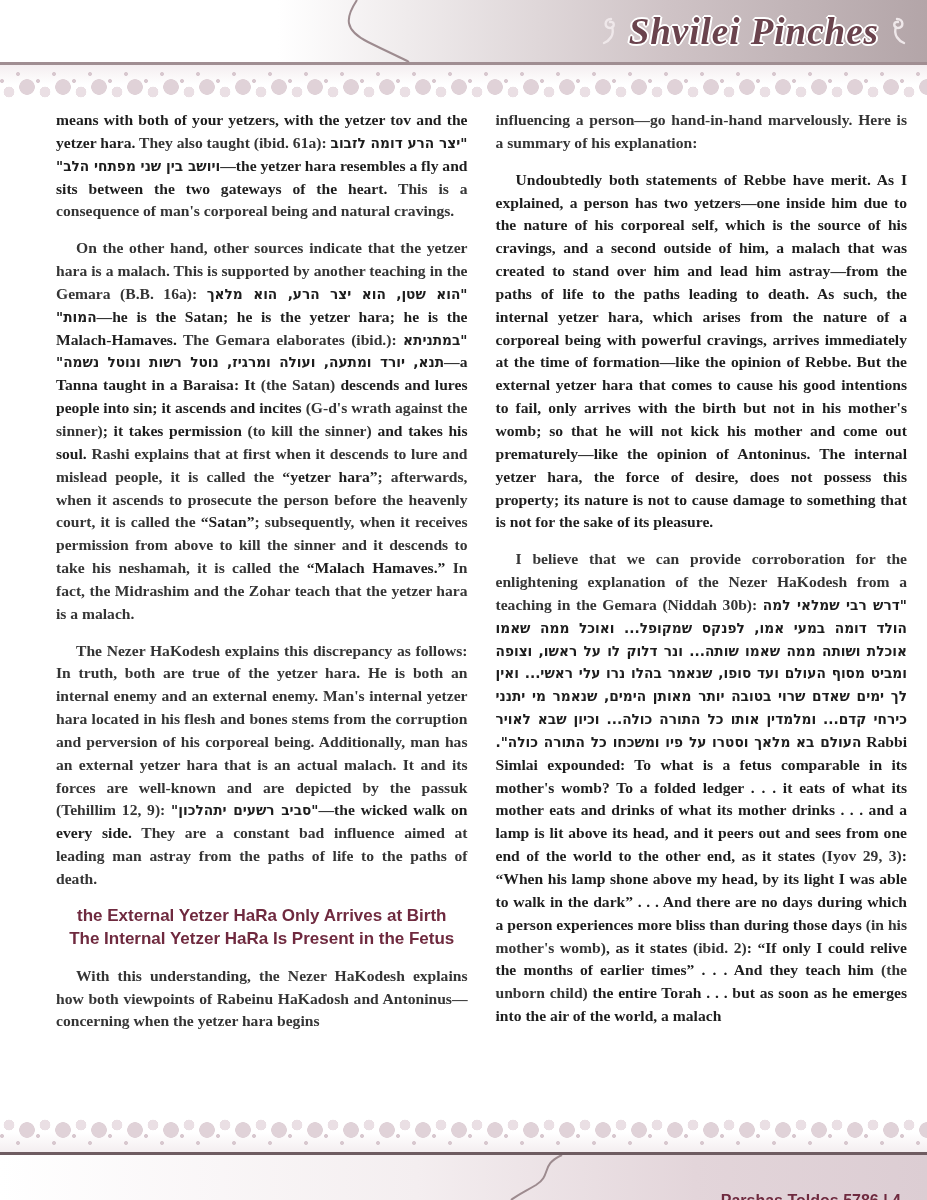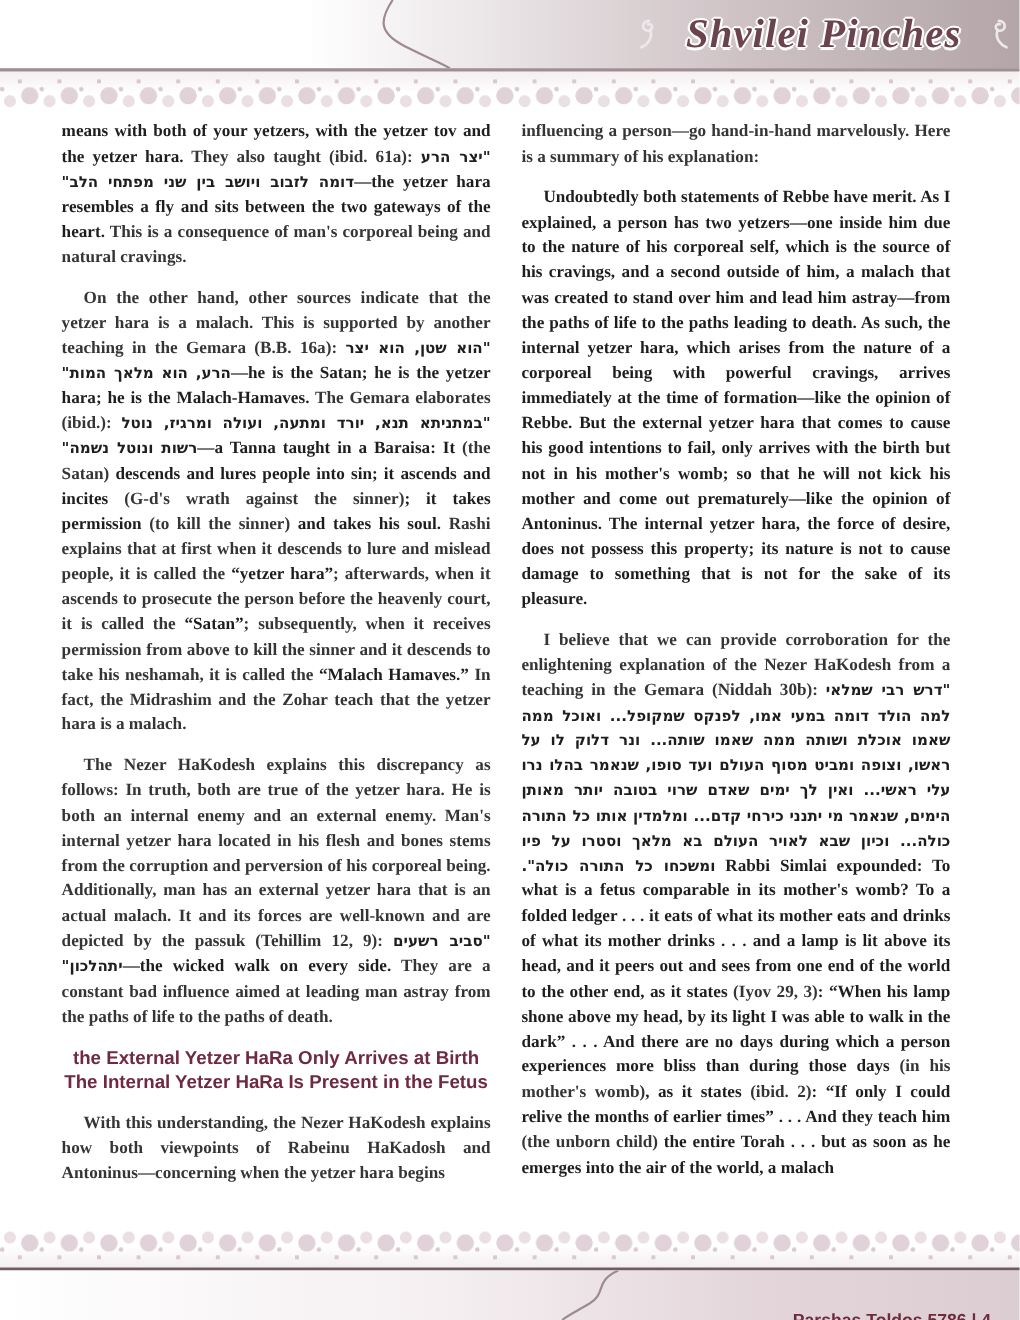--- a/index.html
+++ b/index.html
@@ -10,22 +10,22 @@
     position:relative;
     overflow:hidden;
   }
   
   .header{
     position:relative;height:62px;
     background:linear-gradient(to right,#ffffff 0%,#ffffff 30%,#cfc3c6 72%,#b3a5a8 100%);
     border-bottom:3px solid #a08e92;
   }
   .header-title-wrap{
-    position:absolute;right:7px;top:4px;height:54px;
-    display:flex;align-items:center;gap:24px;
+    position:absolute;right:18px;top:4px;height:54px;
+    display:flex;align-items:center;gap:8px;
   }
   .header-title{
     font-family:"Liberation Serif", serif;
     font-style:italic;font-weight:bold;
     font-size:37px;letter-spacing:1px;
     color:#6a434d;
     text-shadow:
       -2px 0 0 #fff, 2px 0 0 #fff, 0 -2px 0 #fff, 0 2px 0 #fff,
       -1px -1px 0 #fff, 1px 1px 0 #fff, -1px 1px 0 #fff, 1px -1px 0 #fff;
   }
@@ -41,21 +41,21 @@
       radial-gradient(7px 7px at 27px 22px, #fdfbfc 55%, rgba(0,0,0,0) 60%),
       radial-gradient(2.2px 2.2px at 18px 9px, #d8c8cf 85%, rgba(0,0,0,0) 100%),
       radial-gradient(2.2px 2.2px at 2px 16px, #d8c8cf 85%, rgba(0,0,0,0) 100%),
       linear-gradient(to bottom,#f4eef0 0%,#ffffff 55%);
     background-size:36px 36px,36px 36px,36px 36px,36px 36px,36px 36px,100% 100%;
   }
   .lace.flip{transform:scaleY(-1);}
   
   .content{
     position:absolute;top:101px;left:0;right:0;bottom:85px;
-    padding:8px 63px 0 56px;
+    padding:8px 20px 0 56px;
     display:flex;gap:28px;
     overflow:hidden;
   }
   .col{flex:1;min-width:0;}
   .par{
     margin:0 0 14px 0;
     font-size:15.6px;line-height:1.465;
     color:#353535;
     text-align:justify;
   }

